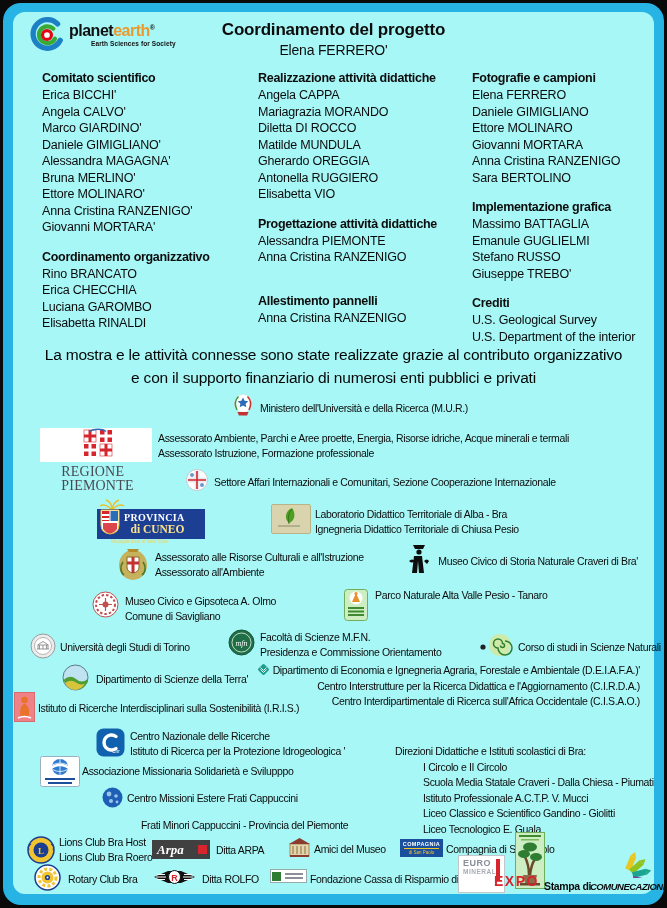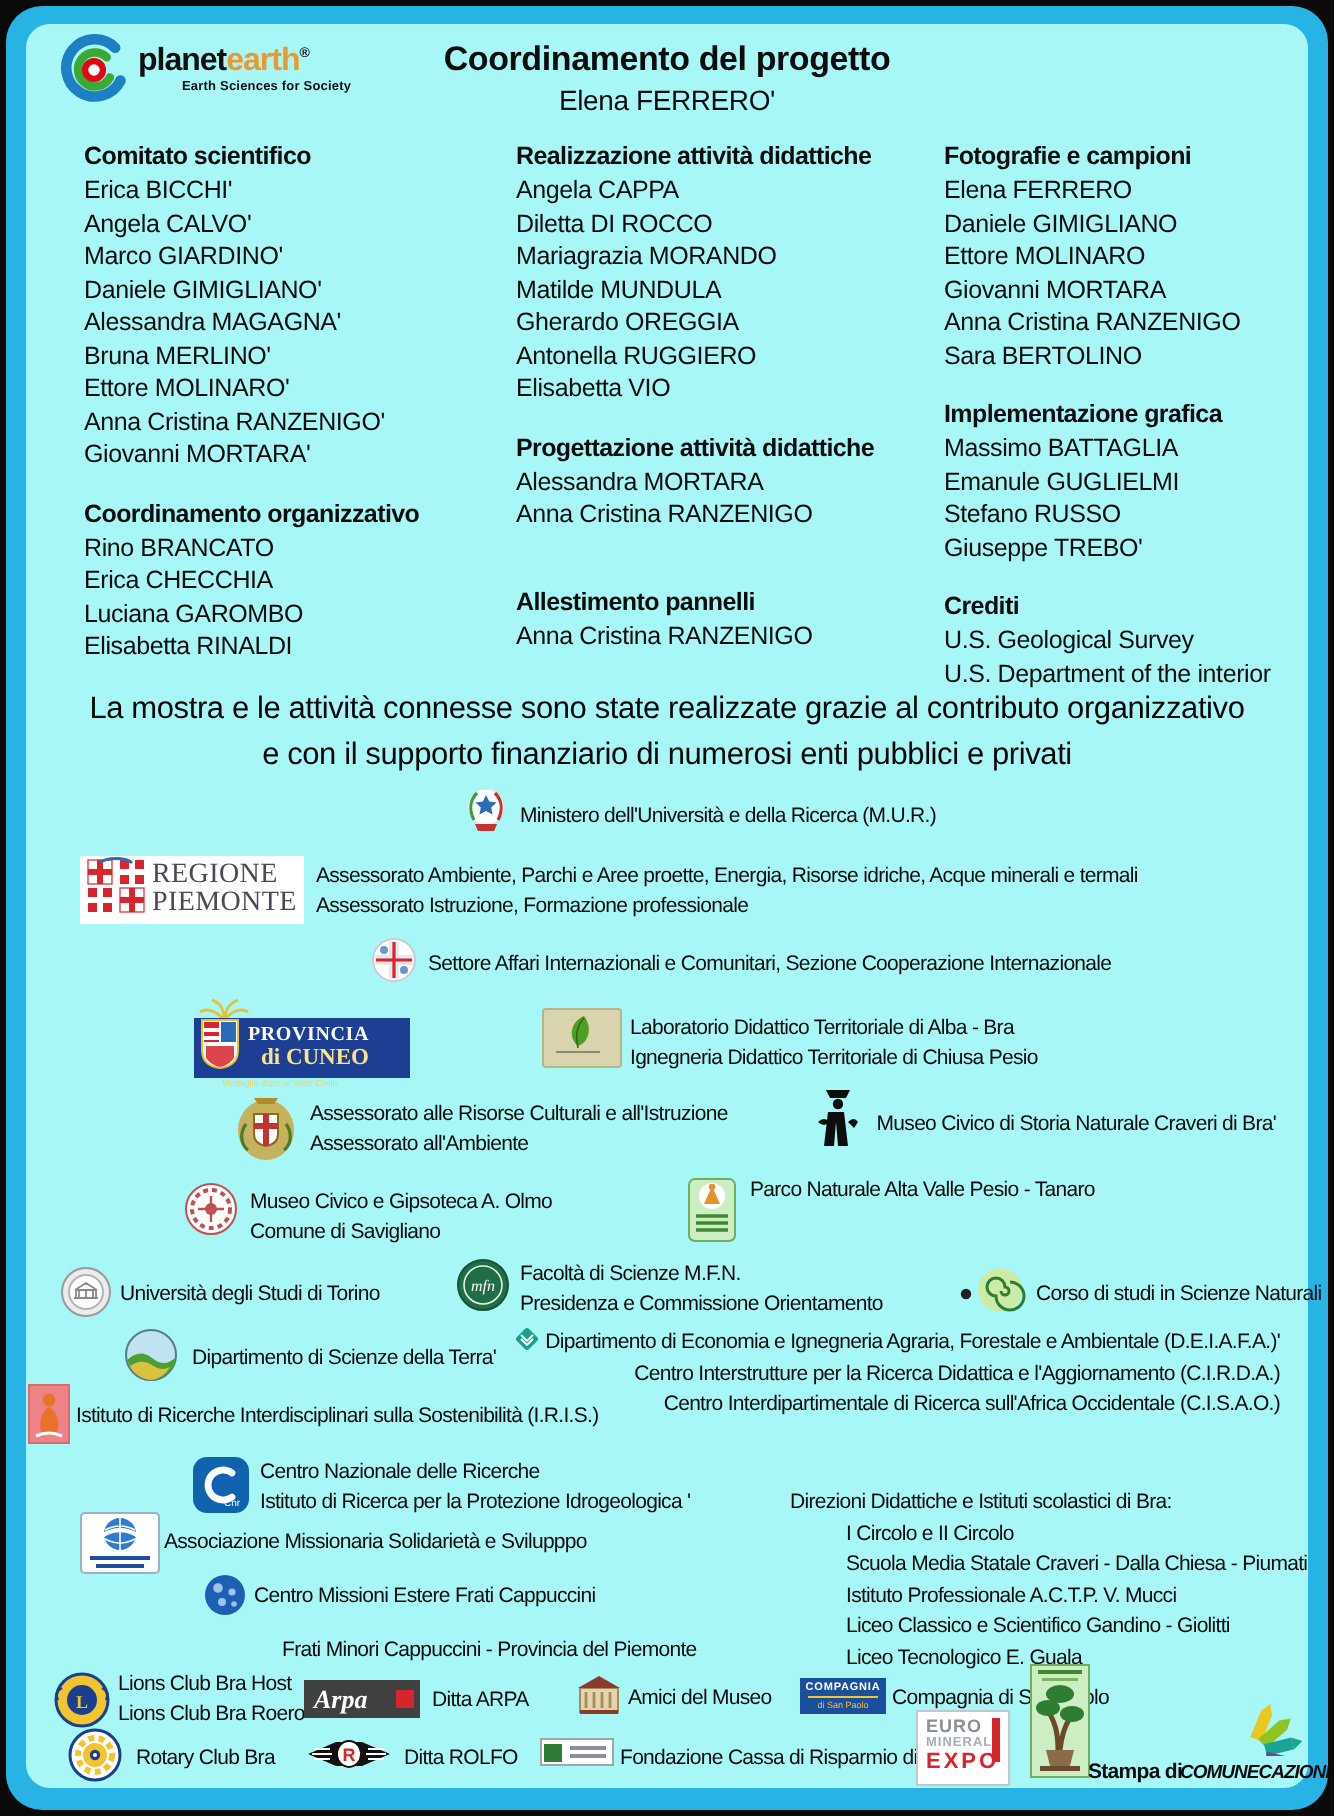--- a/index.html
+++ b/index.html
@@ -32,21 +32,21 @@
   
   #statement{position:absolute;left:0;right:0;top:331px;text-align:center;font-size:15.5px;line-height:23px;letter-spacing:-0.2px;color:#060606;}
   #statement div{white-space:nowrap;}
 
   
   .lg{position:absolute;}
   .t{position:absolute;font-size:10.5px;letter-spacing:-0.35px;line-height:15px;white-space:nowrap;color:#0c0c0c;}
   .t div{white-space:nowrap;}
 
   #mur-logo{left:219px;top:380px;}          #mur-text{left:247px;top:389px;}
-  #regione-logo{left:27px;top:416px;width:112px;height:34px;background:#fff;display:flex;align-items:center;gap:3px;padding-left:3px;box-sizing:border-box;}
+  #regione-logo{left:27px;top:416px;width:112px;height:34px;background:#fff;display:flex;align-items:center;gap:3px;padding-left:3px;box-sizing:border-box;flex-direction:column;}
   #regione-logo .rp-text{font-family:"Liberation Serif",serif;color:#4a4a52;font-size:14px;line-height:14px;letter-spacing:0.2px;}
   #regione-text{left:145px;top:419px;}
   #settore-logo{left:172px;top:456px;}      #settore-text{left:201px;top:463px;}
   #cuneo-logo{left:84px;top:488px;width:108px;height:46px;text-align:right;}
   #cuneo-box{position:absolute;left:0;top:9px;width:108px;height:30px;background:#1c3f94;display:flex;align-items:center;gap:3px;padding:1px 2px;box-sizing:border-box;}
   #cuneo-tag{position:absolute;left:14px;top:39px;font-size:4.5px;color:#f0d45a;white-space:nowrap;}
   .cuneo-t1{color:#fff;font-size:10px;font-weight:bold;font-family:"Liberation Serif",serif;line-height:10px;letter-spacing:0.3px;}
   .cuneo-t2{color:#fce28a;font-size:11.5px;font-weight:bold;font-family:"Liberation Serif",serif;line-height:12px;}
   #lab-logo{left:258px;top:492px;width:38px;height:28px;background:#d9d4ae;border:1px solid #b9b488;border-radius:2px;}
   #lab-text{left:302px;top:495px;}
@@ -83,21 +83,21 @@
   #rotary-logo{left:21px;top:852px;}        #rotary-text{left:55px;top:860px;}
   #rolfo-logo{left:139px;top:856px;}        #rolfo-text{left:189px;top:860px;}
   #fond-logo{left:257px;top:857px;width:37px;height:14px;background:#fff;border:1px solid #9aa;display:flex;align-items:center;gap:2px;padding:1px;box-sizing:border-box;}
   #fond-logo .fgreen{width:9px;height:9px;background:#2f7d32;}
   #fond-logo .flines{flex:1;}
   #fond-logo .flines div{height:2px;background:#8a8f98;margin:1.5px 2px;}
   #fond-text{left:297px;top:860px;}
   #euro-logo{left:445px;top:843px;width:47px;height:38px;background:#fff;border:1px solid #c3c7cc;box-sizing:border-box;padding:3px 0 0 4px;position:absolute;}
   #euro-logo .e1{font-size:9px;font-weight:bold;color:#8a8f98;line-height:9px;letter-spacing:0.5px;}
   #euro-logo .e2{font-size:6.5px;font-weight:bold;color:#a7adb5;line-height:8px;letter-spacing:0.5px;}
-  #euro-logo .e3{font-size:11px;font-weight:bold;color:#d6252c;line-height:10px;letter-spacing:1.5px;}
+  #euro-logo .e3{font-size:14px;font-weight:bold;color:#d6252c;line-height:10px;letter-spacing:1.5px;margin-left:31px;}
   #euro-logo .ebar{position:absolute;right:4px;top:3px;width:4px;height:22px;background:#d6252c;}
   #stampa-text{left:531px;top:867px;font-weight:bold;}
   #comun-logo{left:585px;top:836px;}
   #comun-text{left:577px;top:867px;font-weight:bold;font-style:italic;font-size:9.5px;letter-spacing:-0.5px;}
 </style>
 </head>
 <body>
 
 <div class="frame">
   <div class="band"></div>
@@ -140,30 +140,30 @@
         <div class="name">Erica CHECCHIA</div>
         <div class="name">Luciana GAROMBO</div>
         <div class="name">Elisabetta RINALDI</div>
       </div>
     </div>
 
     <div class="col" id="col2">
       <div class="sec">
         <div class="sec-heading">Realizzazione attività didattiche</div>
         <div class="name">Angela CAPPA</div>
+        <div class="name">Mariagrazia MORANDO</div>
         <div class="name">Diletta DI ROCCO</div>
-        <div class="name">Mariagrazia MORANDO</div>
         <div class="name">Matilde MUNDULA</div>
         <div class="name">Gherardo OREGGIA</div>
         <div class="name">Antonella RUGGIERO</div>
         <div class="name">Elisabetta VIO</div>
       </div>
       <div class="sec">
         <div class="sec-heading">Progettazione attività didattiche</div>
-        <div class="name">Alessandra MORTARA</div>
+        <div class="name">Alessandra PIEMONTE</div>
         <div class="name">Anna Cristina RANZENIGO</div>
       </div>
       <div class="sec gap-big">
         <div class="sec-heading">Allestimento pannelli</div>
         <div class="name">Anna Cristina RANZENIGO</div>
       </div>
     </div>
 
     <div class="col" id="col3">
       <div class="sec">

